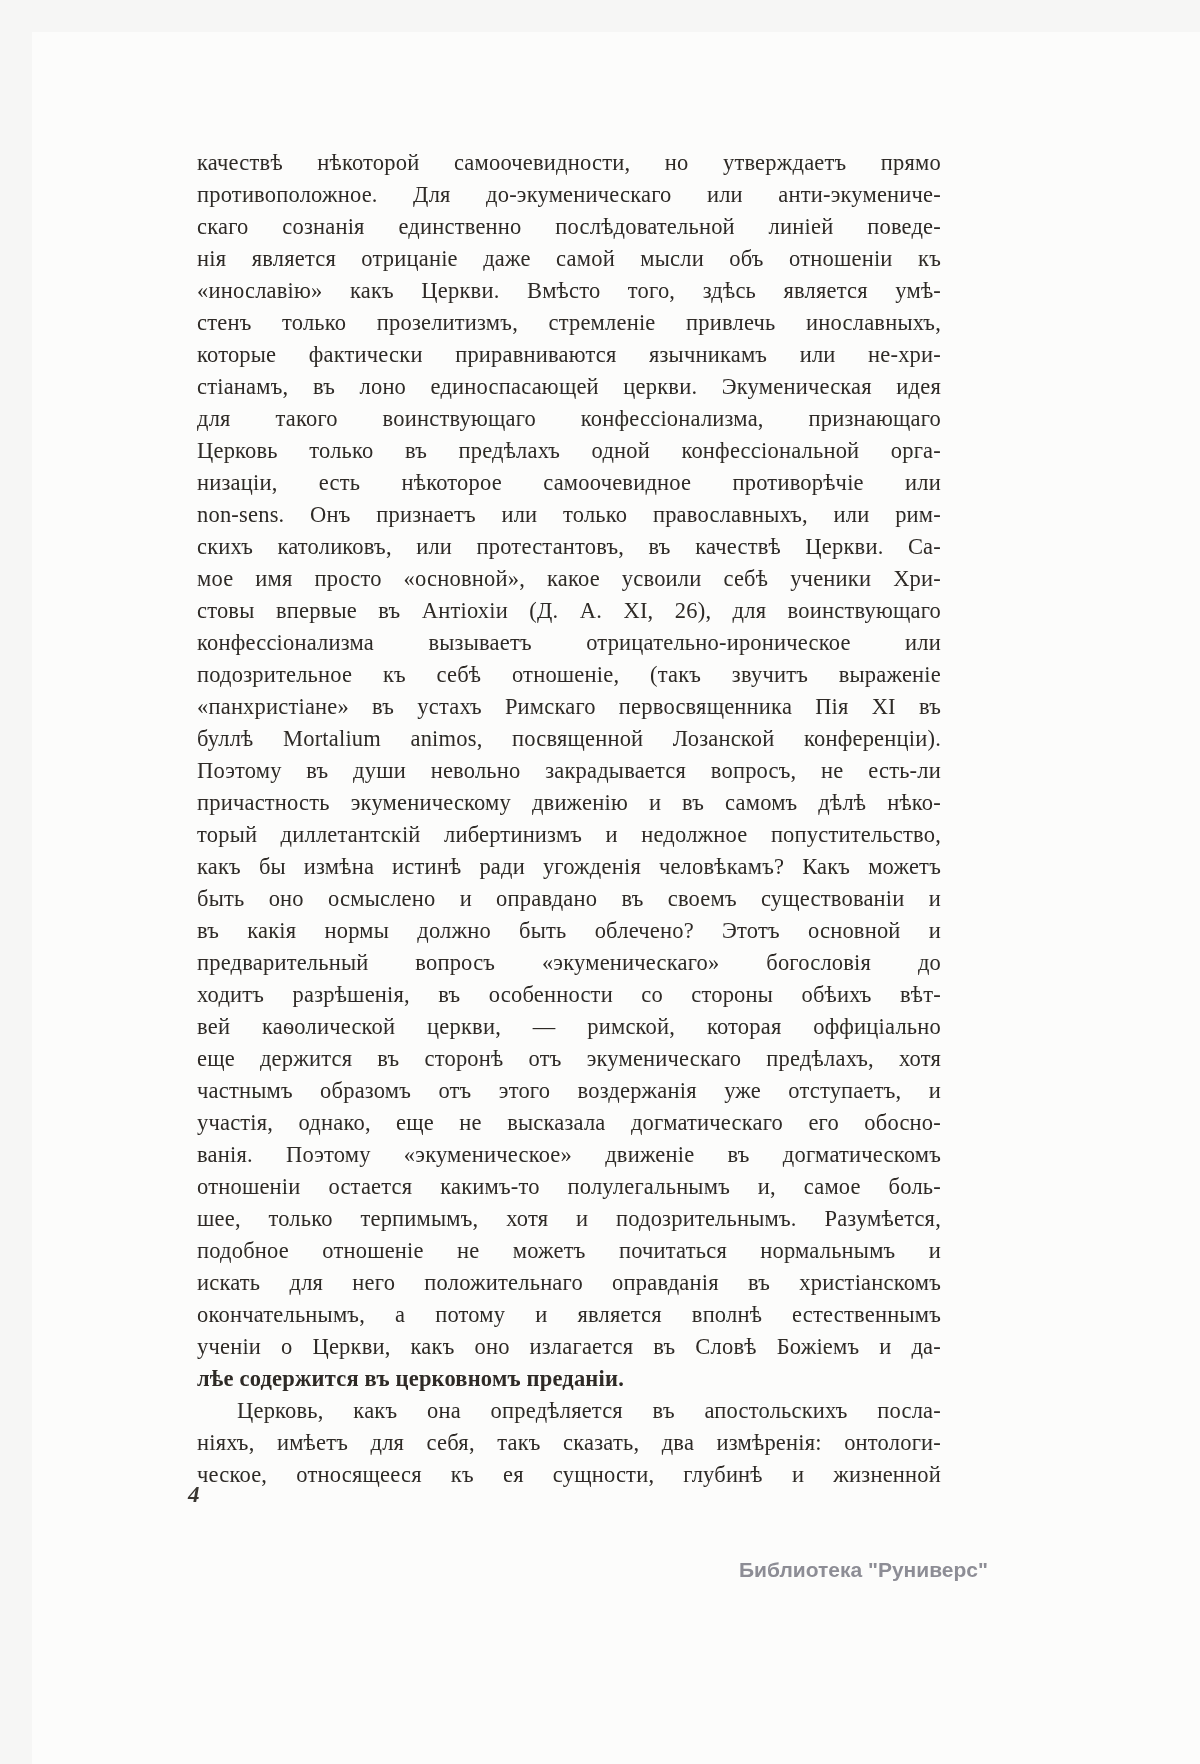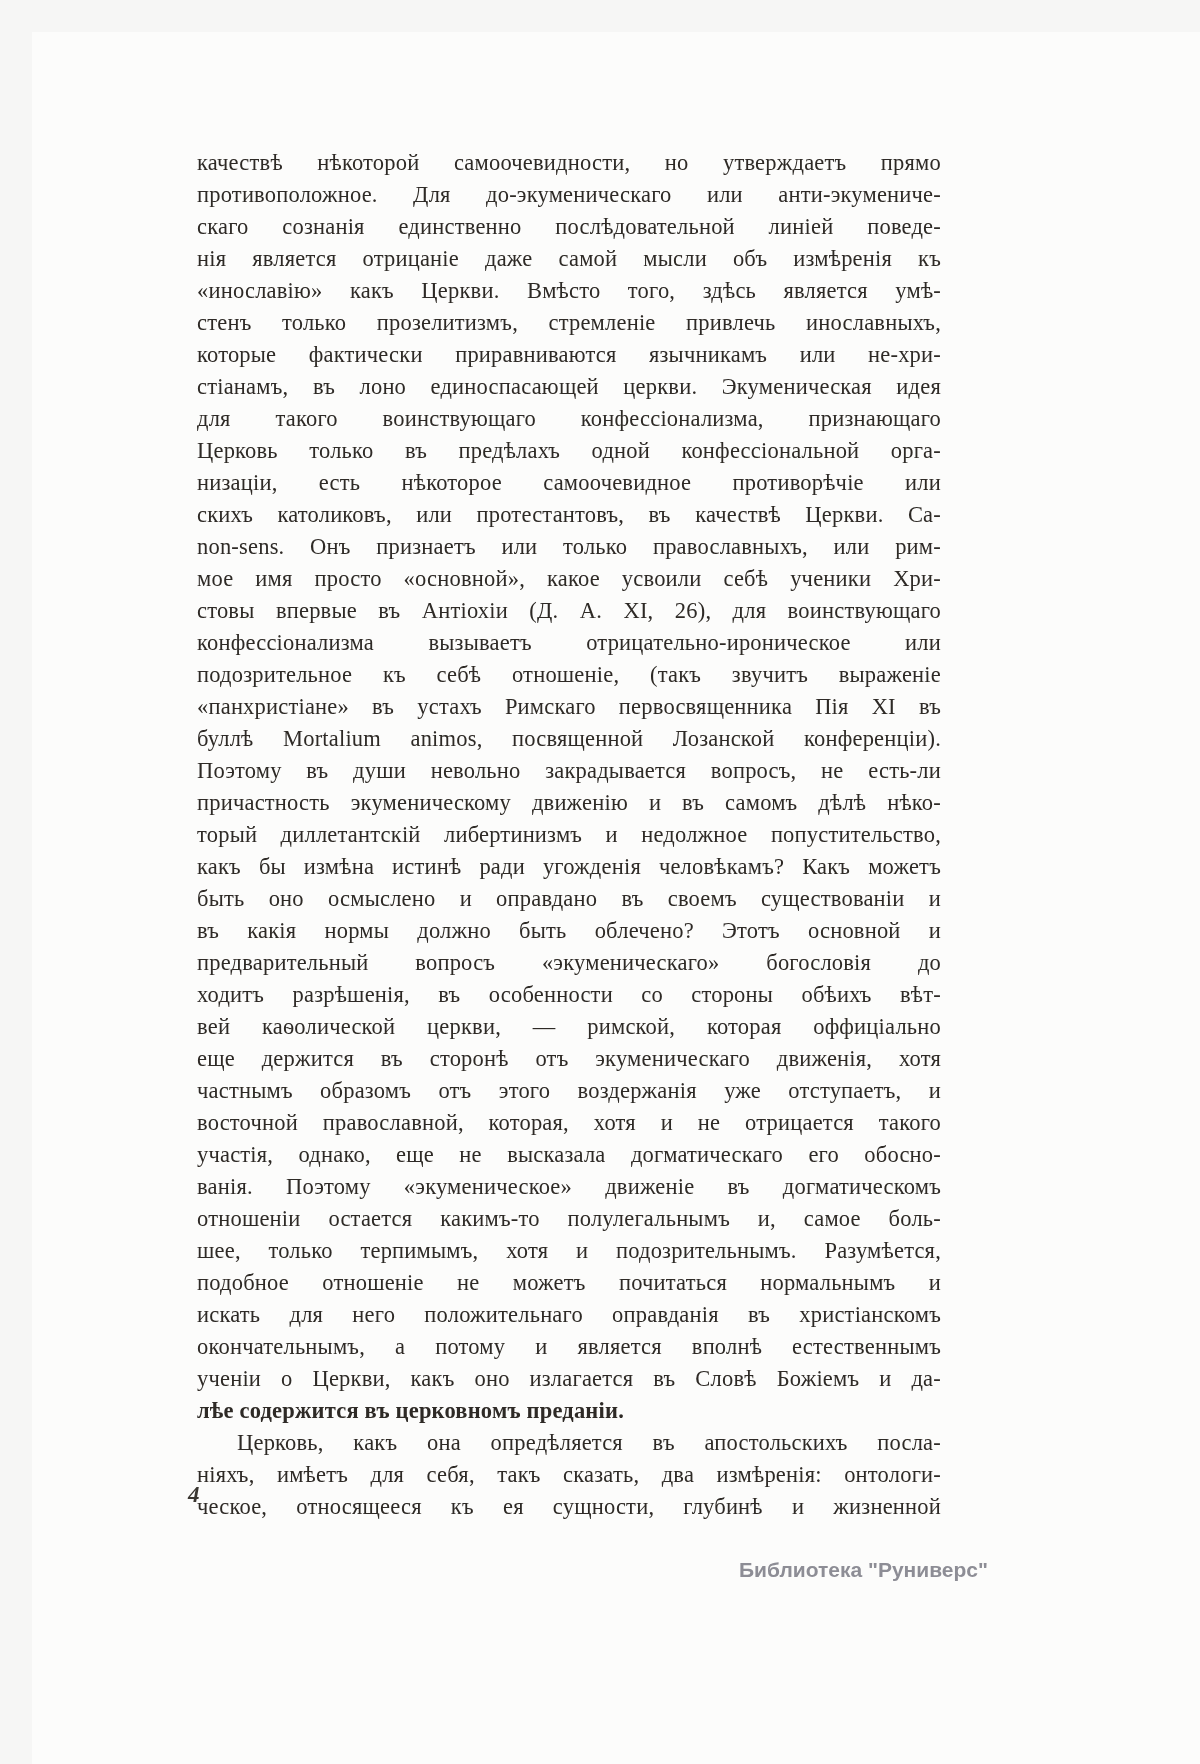--- a/index.html
+++ b/index.html
@@ -65,48 +65,47 @@
   }
 </style>
 </head>
 <body>
 
 <div class="page">
   <div class="text-block" id="text-block">
       <div class="line">качествѣ нѣкоторой самоочевидности, но утверждаетъ прямо</div>
       <div class="line">противоположное. Для до-экуменическаго или анти-экумениче-</div>
       <div class="line">скаго сознанія единственно послѣдовательной линіей поведе-</div>
-      <div class="line">нія является отрицаніе даже самой мысли объ измѣренія къ</div>
+      <div class="line">нія является отрицаніе даже самой мысли объ отношеніи къ</div>
       <div class="line">«инославію» какъ Церкви. Вмѣсто того, здѣсь является умѣ-</div>
       <div class="line">стенъ только прозелитизмъ, стремленіе привлечь инославныхъ,</div>
       <div class="line">которые фактически приравниваются язычникамъ или не-хри-</div>
       <div class="line">стіанамъ, въ лоно единоспасающей церкви. Экуменическая идея</div>
       <div class="line">для такого воинствующаго конфессіонализма, признающаго</div>
       <div class="line">Церковь только въ предѣлахъ одной конфессіональной орга-</div>
       <div class="line">низаціи, есть нѣкоторое самоочевидное противорѣчіе или</div>
+      <div class="line">non-sens. Онъ признаетъ или только православныхъ, или рим-</div>
       <div class="line">скихъ католиковъ, или протестантовъ, въ качествѣ Церкви. Са-</div>
-      <div class="line">non-sens. Онъ признаетъ или только православныхъ, или рим-</div>
       <div class="line">мое имя просто «основной», какое усвоили себѣ ученики Хри-</div>
       <div class="line">стовы впервые въ Антіохіи (Д. А. XI, 26), для воинствующаго</div>
       <div class="line">конфессіонализма вызываетъ отрицательно-ироническое или</div>
       <div class="line">подозрительное къ себѣ отношеніе, (такъ звучитъ выраженіе</div>
       <div class="line">«панхристіане» въ устахъ Римскаго первосвященника Пія XI въ</div>
       <div class="line">буллѣ Mortalium animos, посвященной Лозанской конференціи).</div>
       <div class="line">Поэтому въ души невольно закрадывается вопросъ, не есть-ли</div>
       <div class="line">причастность экуменическому движенію и въ самомъ дѣлѣ нѣко-</div>
       <div class="line">торый диллетантскій либертинизмъ и недолжное попустительство,</div>
       <div class="line">какъ бы измѣна истинѣ ради угожденія человѣкамъ? Какъ можетъ</div>
       <div class="line">быть оно осмыслено и оправдано въ своемъ существованіи и</div>
       <div class="line">въ какія нормы должно быть облечено? Этотъ основной и</div>
       <div class="line">предварительный вопросъ «экуменическаго» богословія до</div>
       <div class="line">ходитъ разрѣшенія, въ особенности со стороны обѣихъ вѣт-</div>
       <div class="line">вей каѳолической церкви, — римской, которая оффиціально</div>
-      <div class="line">еще держится въ сторонѣ отъ экуменическаго движенія, хотя</div>
+      <div class="line">еще держится въ сторонѣ отъ экуменическаго предѣлахъ, хотя</div>
       <div class="line">частнымъ образомъ отъ этого воздержанія уже отступаетъ, и</div>
-      <div class="line">восточной православной, которая, хотя и не отрицается такого</div>
       <div class="line">участія, однако, еще не высказала догматическаго его обосно-</div>
       <div class="line">ванія. Поэтому «экуменическое» движеніе въ догматическомъ</div>
       <div class="line">отношеніи остается какимъ-то полулегальнымъ и, самое боль-</div>
       <div class="line">шее, только терпимымъ, хотя и подозрительнымъ. Разумѣется,</div>
       <div class="line">подобное отношеніе не можетъ почитаться нормальнымъ и</div>
       <div class="line">искать для него положительнаго оправданія въ христіанскомъ</div>
       <div class="line">окончательнымъ, а потому и является вполнѣ естественнымъ</div>
       <div class="line">ученіи о Церкви, какъ оно излагается въ Словѣ Божіемъ и да-</div>
       <div class="line end">лѣе содержится въ церковномъ преданіи.</div>
       <div class="line indent">Церковь, какъ она опредѣляется въ апостольскихъ посла-</div>

